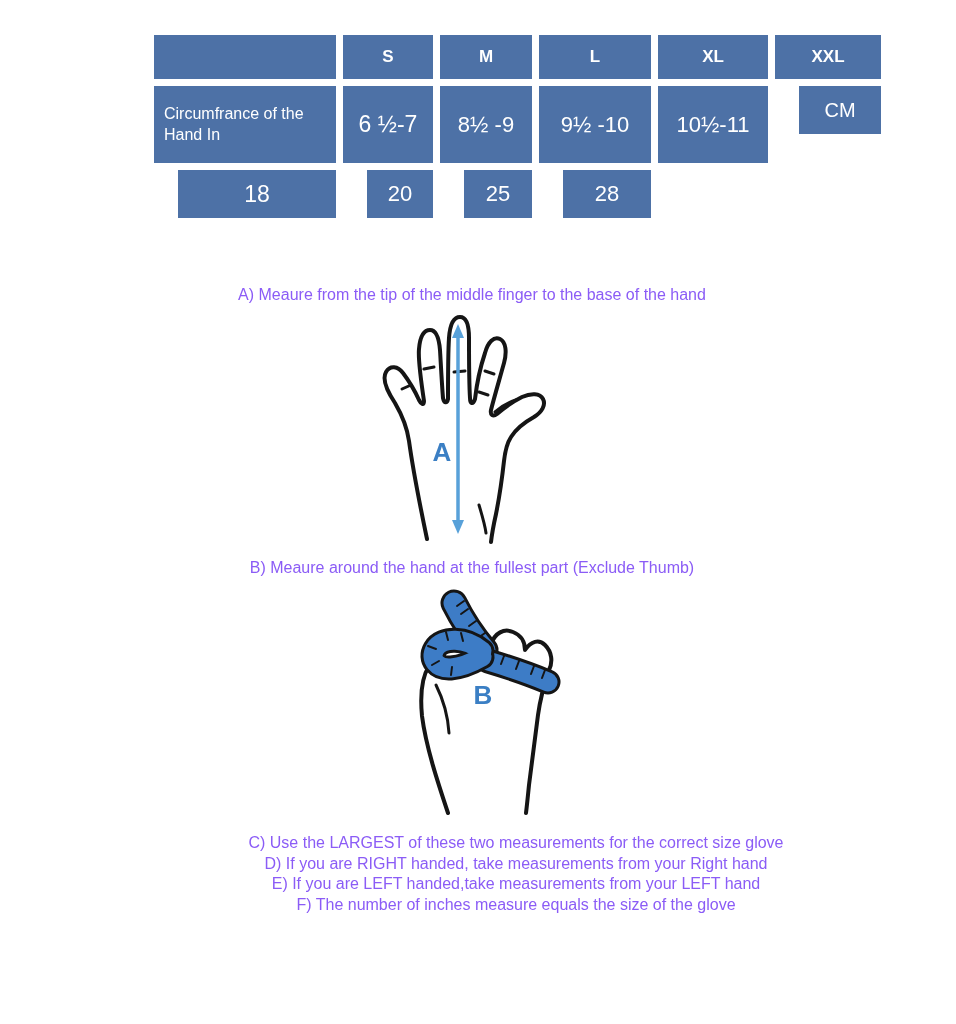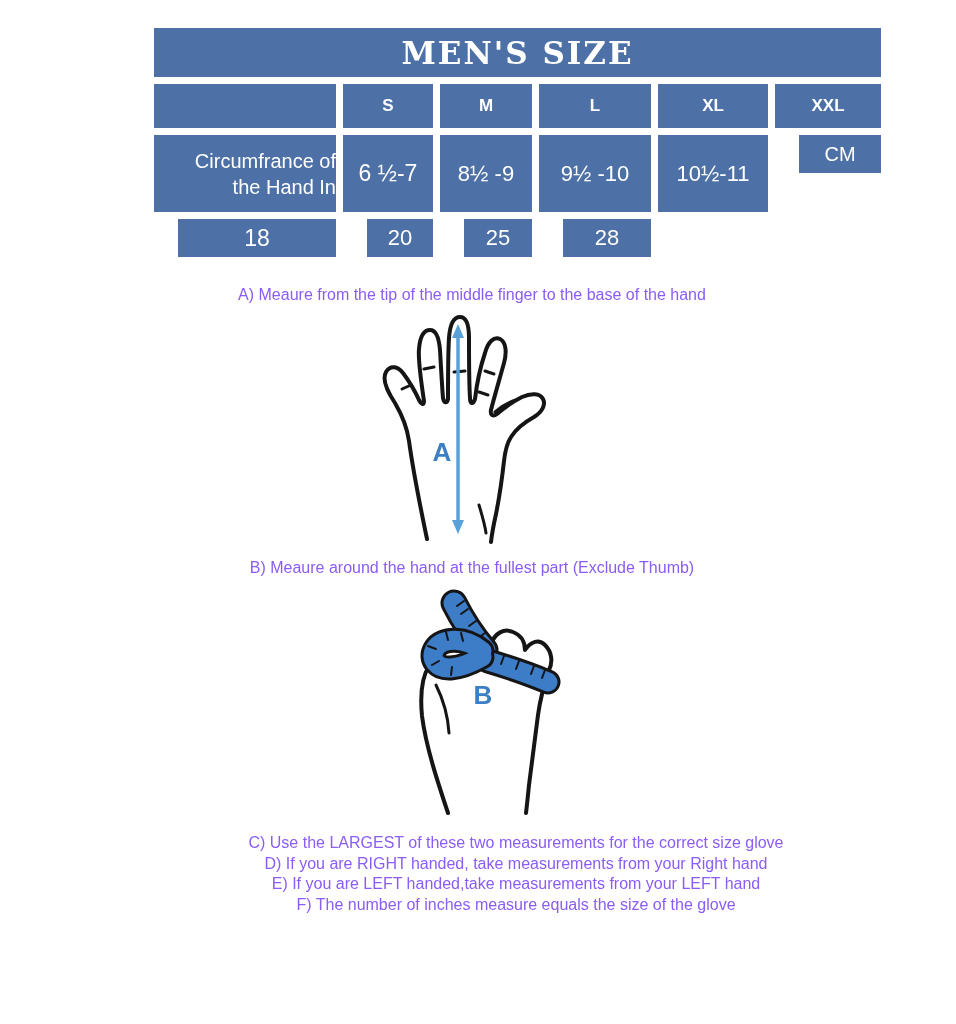--- a/index.html
+++ b/index.html
@@ -20,24 +20,24 @@
     margin-top:7px;display:grid;gap:7px;
     grid-template-columns:182px 90px 92px 112px 110px 106px;
   }
   .cell{
     background:#4d71a6;color:#fff;
     display:flex;align-items:center;justify-content:center;
     text-align:center;
   }
   .hh{height:44px;font-weight:bold;font-size:17px;}
   .hi{height:77px;font-size:22px;}
-  .hc{height:38px;font-size:22px;margin-left:24px;}
+  .hc{height:48px;font-size:22px;margin-left:24px;}
   .rowlabel{
-    justify-content:flex-start;text-align:right;
-    padding-left:27px;font-size:20px;line-height:1.3;
+    justify-content:flex-start;text-align:left;
+    padding-left:10px;font-size:16px;line-height:1.3;
     box-sizing:border-box;
   }
   .cmlabel{font-size:20px;}
   .hl{font-weight:normal;font-size:23px;}
   
   .ins{
     position:absolute;left:0;width:944px;text-align:center;
     color:#8b5cf6;font-size:16px;
   }
   #ins-a{top:286px;}
@@ -51,23 +51,20 @@
     font-family:"Liberation Sans",sans-serif;font-weight:bold;
     font-size:26px;fill:#3b7fc4;
   }
 </style>
 </head>
 <body>
 
 <div class="page">
 
   <div class="chart">
-    <div class="title-bar">
-      <span>MEN'S SIZE</span>
-    </div>
     <div class="grid">
 
       <div class="cell hh"></div>
       <div class="cell hh">S</div>
       <div class="cell hh">M</div>
       <div class="cell hh">L</div>
       <div class="cell hh">XL</div>
       <div class="cell hh">XXL</div>
 
       <div class="cell hi rowlabel">Circumfrance of the Hand In</div>

